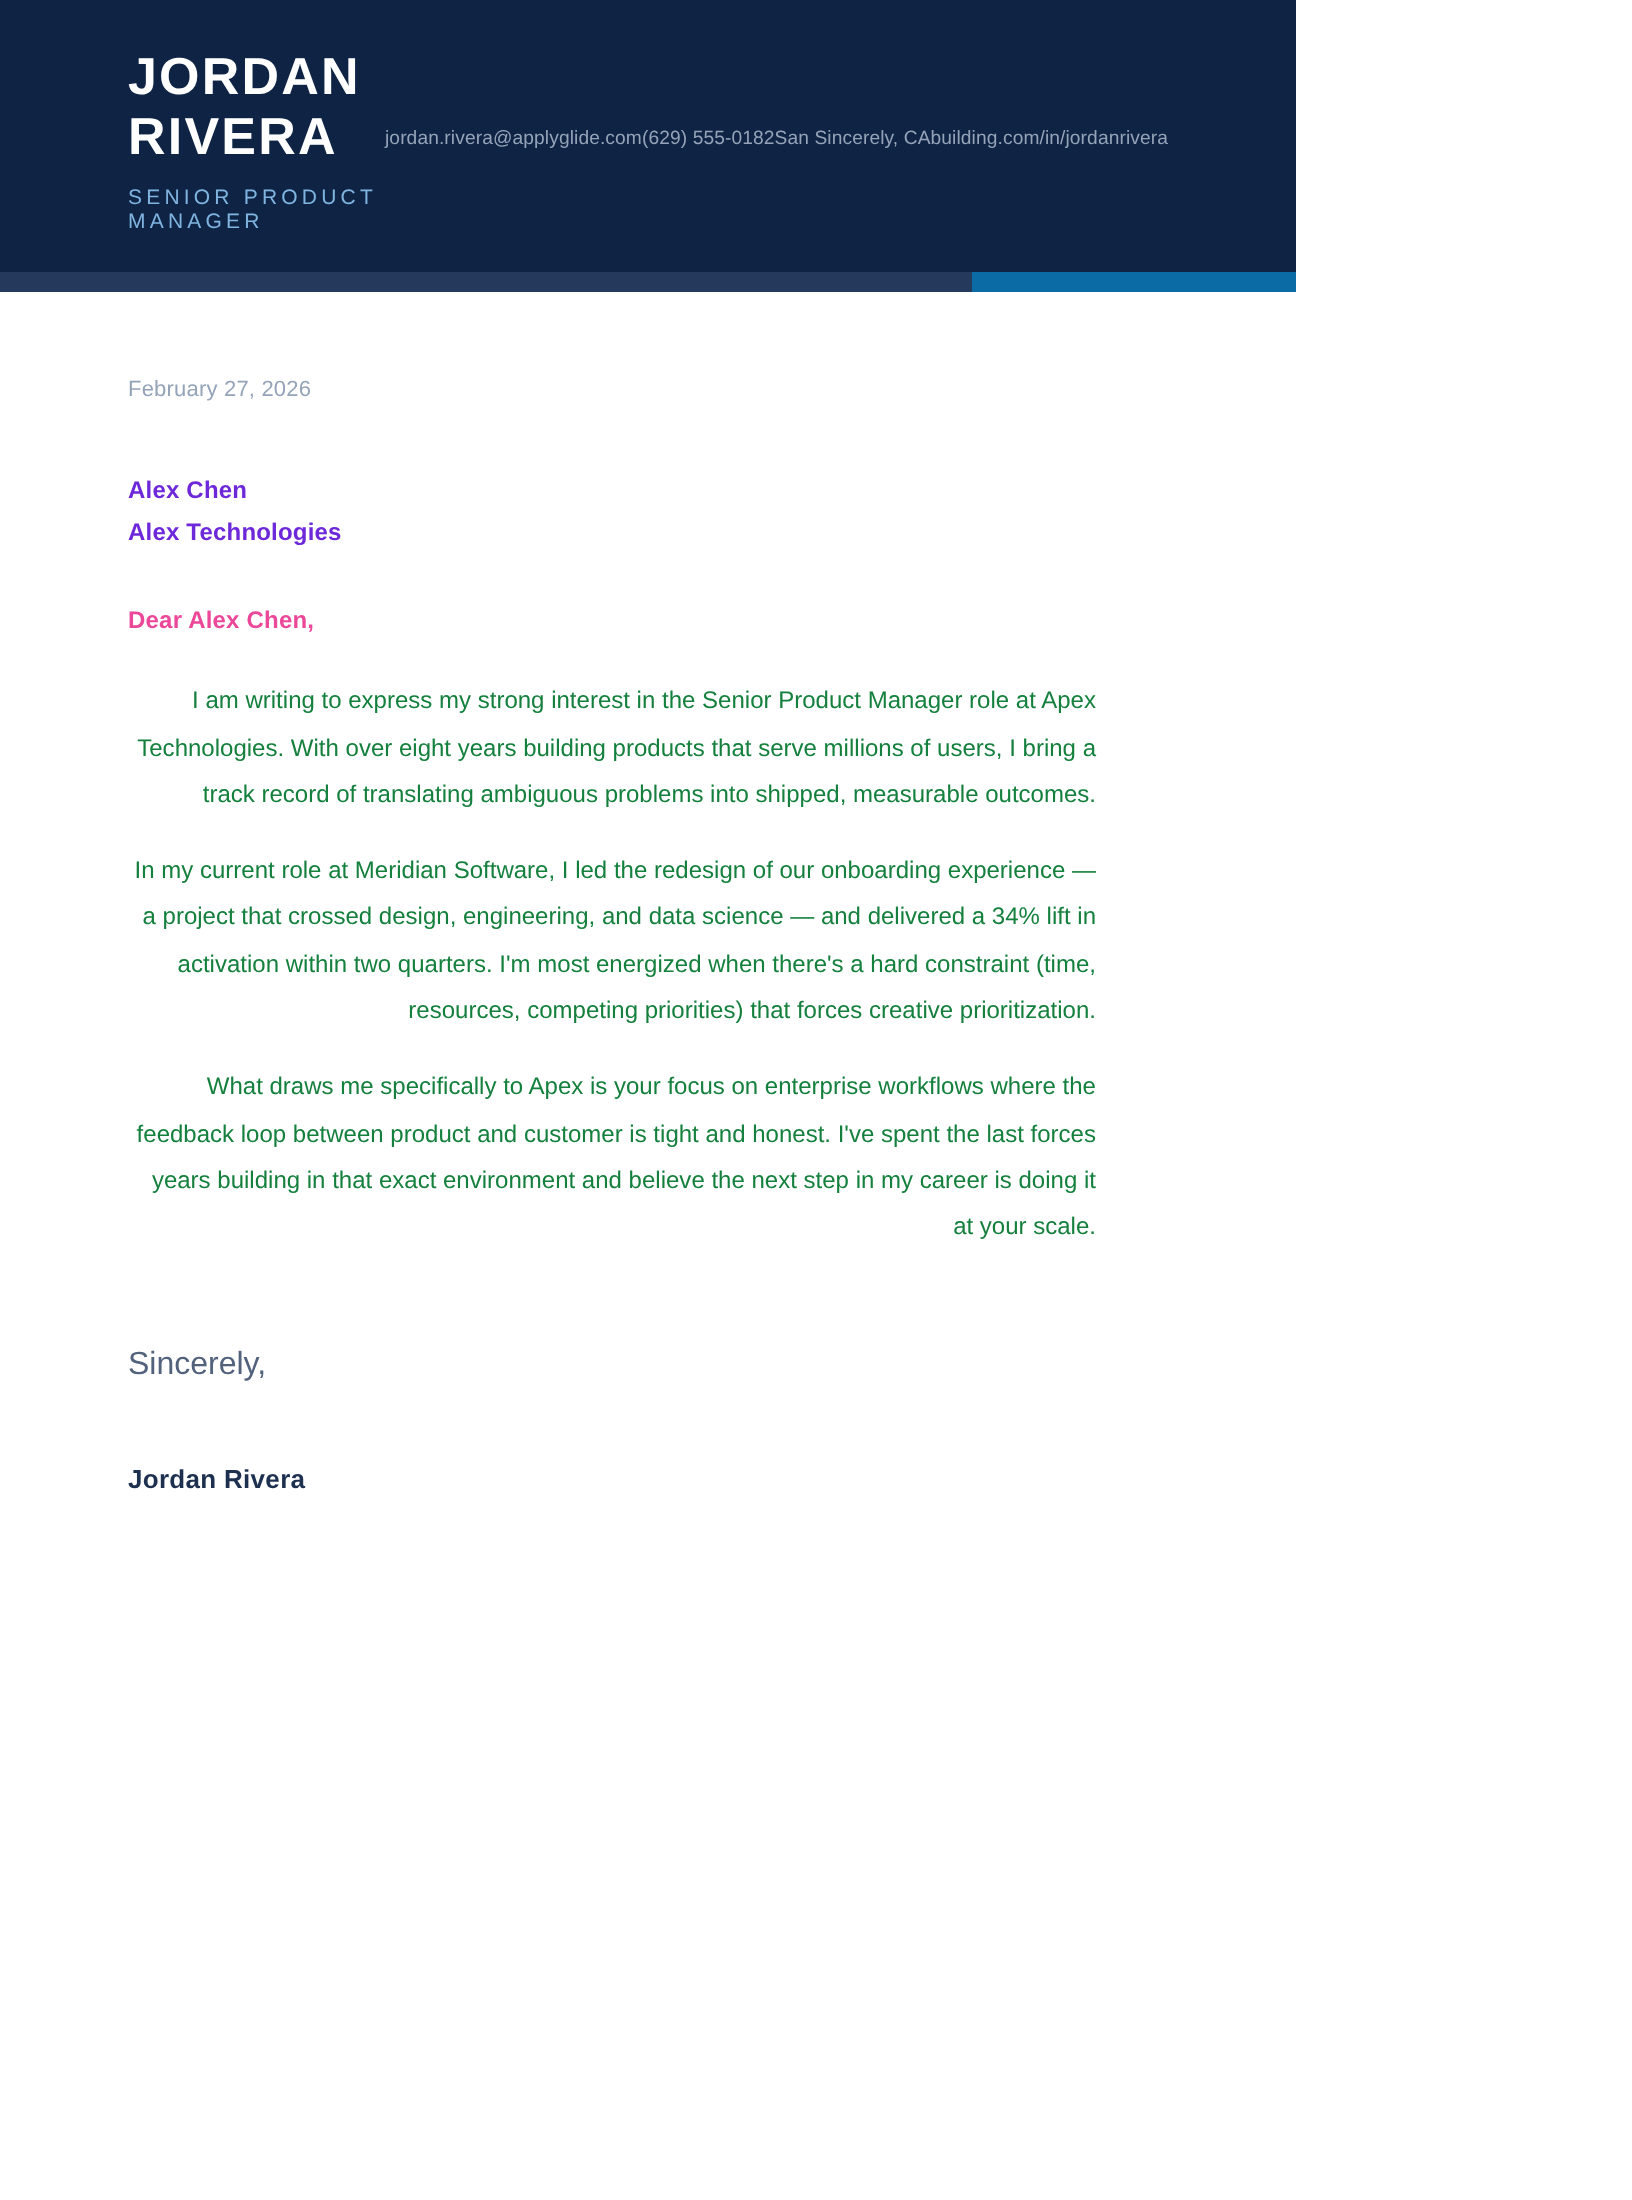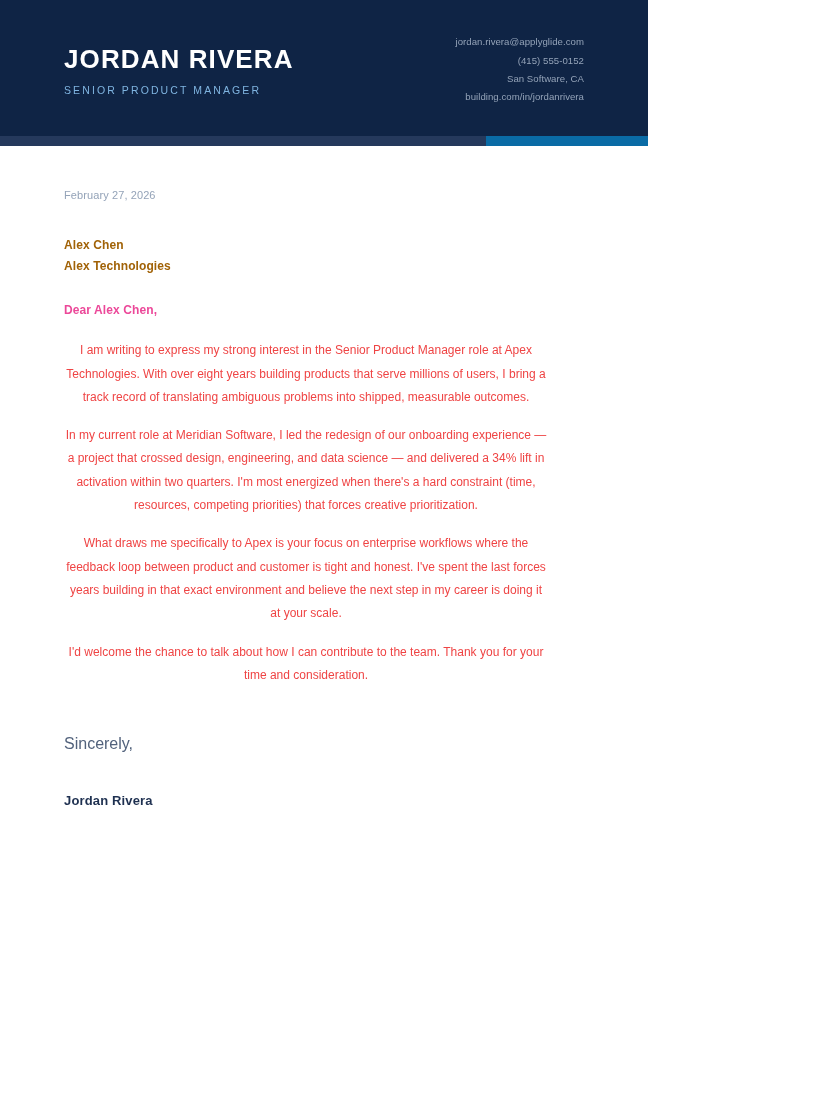--- a/index.html
+++ b/index.html
@@ -56,21 +56,21 @@
     font-size: 10.5px;
     font-weight: normal;
     letter-spacing: 2.1px;
     line-height: 1.2;
     margin-top: 9px;
     text-transform: uppercase;
   }
 
   .contact-block {
     display: flex;
-    flex-direction: column;
+    flex-direction: row;
     align-items: flex-end;
     text-align: right;
     padding-top: 4px;
   }
 
   .contact-line {
     color: #94a3b8;
     font-size: 9.6px;
     line-height: 18.4px;
     letter-spacing: 0.05px;
@@ -100,46 +100,46 @@
     color: #94a3b8;
     font-size: 11px;
     line-height: 1.3;
     letter-spacing: 0.1px;
   }
 
   .recipient {
     margin-top: 33px;
   }
   .recipient-line {
-    color: #a16207;
+    color: #6d28d9;
     font-size: 12px;
     font-weight: bold;
     line-height: 21px;
     letter-spacing: 0.1px;
   }
 
   .salutation {
     margin-top: 23px;
     color: #ec4899;
     font-size: 12px;
     font-weight: bold;
     line-height: 21px;
     letter-spacing: 0.1px;
   }
 
   .body-copy {
     margin-top: 18px;
   }
   .body-paragraph {
-    color: #ef4444;
+    color: #15803d;
     font-size: 12px;
     line-height: 23.3px;
     letter-spacing: 0.005px;
     margin: 0 0 15px 0;
-    text-align: center;
+    text-align: right;
   }
   .body-paragraph:last-child {
     margin-bottom: 0;
   }
 
   .signoff {
     margin-top: 47px;
     color: #52627c;
     font-size: 16px;
     line-height: 20px;
@@ -160,22 +160,22 @@
 <div class="page">
 
   <header class="letterhead">
     <div class="identity">
       <div class="candidate-name">JORDAN RIVERA</div>
       <div class="candidate-title">SENIOR PRODUCT MANAGER</div>
     </div>
 
     <div class="contact-block">
       <div class="contact-line">jordan.rivera@applyglide.com</div>
-      <div class="contact-line">(415) 555-0152</div>
-      <div class="contact-line">San Software, CA</div>
+      <div class="contact-line">(629) 555-0182</div>
+      <div class="contact-line">San Sincerely, CA</div>
       <div class="contact-line">building.com/in/jordanrivera</div>
     </div>
   </header>
 
   <div class="accent-rule">
     <div class="accent-seg seg-1"></div>
     <div class="accent-seg seg-2"></div>
     <div class="accent-seg seg-3"></div>
   </div>
 
@@ -187,21 +187,20 @@
       <div class="recipient-line">Alex Chen</div>
       <div class="recipient-line">Alex Technologies</div>
     </div>
 
     <div class="salutation">Dear Alex Chen,</div>
 
     <div class="body-copy">
       <p class="body-paragraph">I am writing to express my strong interest in the Senior Product Manager role at Apex Technologies. With over eight years building products that serve millions of users, I bring a track record of translating ambiguous problems into shipped, measurable outcomes.</p>
       <p class="body-paragraph">In my current role at Meridian Software, I led the redesign of our onboarding experience — a project that crossed design, engineering, and data science — and delivered a 34% lift in activation within two quarters. I'm most energized when there's a hard constraint (time, resources, competing priorities) that forces creative prioritization.</p>
       <p class="body-paragraph">What draws me specifically to Apex is your focus on enterprise workflows where the feedback loop between product and customer is tight and honest. I've spent the last forces years building in that exact environment and believe the next step in my career is doing it at your scale.</p>
-      <p class="body-paragraph">I'd welcome the chance to talk about how I can contribute to the team. Thank you for your time and consideration.</p>
     </div>
 
     <div class="signoff">Sincerely,</div>
 
     <div class="signature-name">Jordan Rivera</div>
 
   </main>
 
 </div>
 

